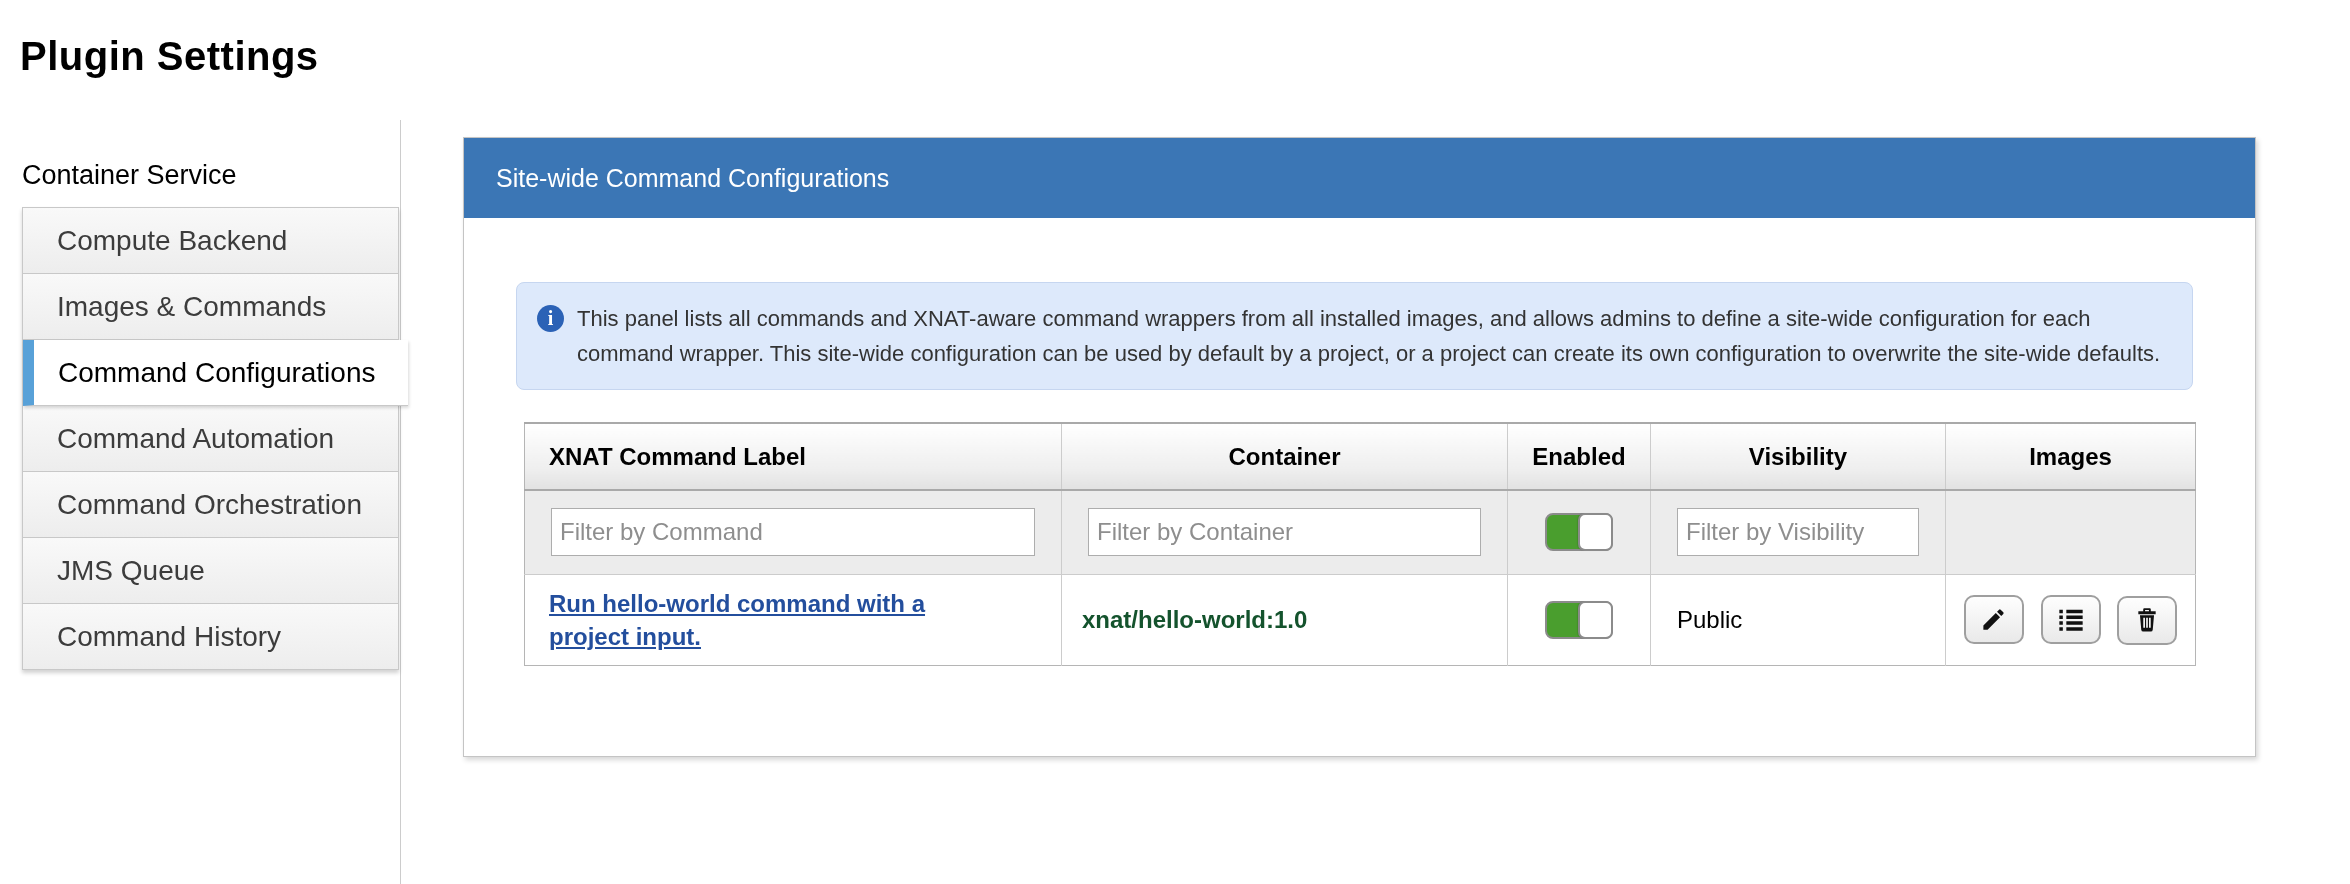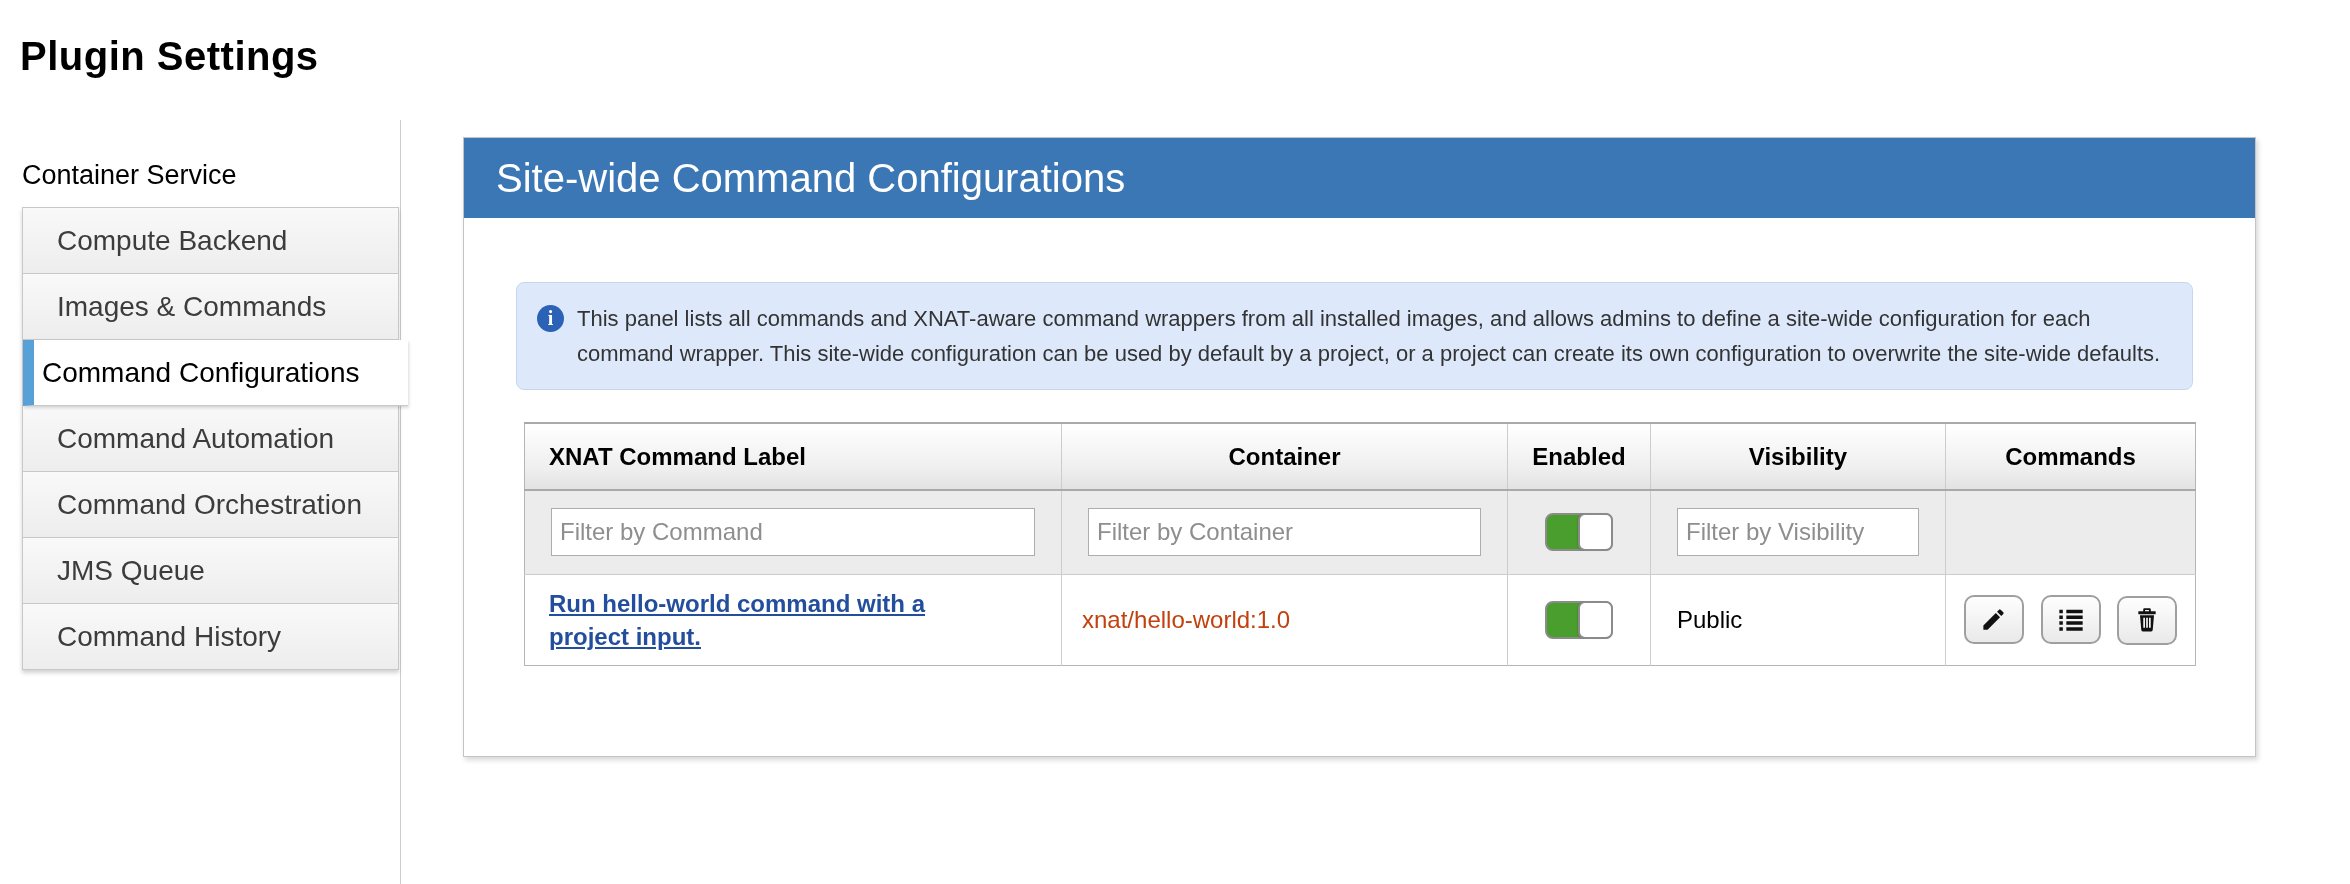--- a/index.html
+++ b/index.html
@@ -30,35 +30,35 @@
   .menu li {
     background:linear-gradient(180deg,#f9f9f9 0%,#ededed 100%);
     padding:16px 18px 16px 34px;
     font-size:28px; line-height:33px; color:#3c3c3c;
     border-bottom:1px solid #c8c8c8;
     cursor:pointer;
   }
   .menu li.selected {
     background:#fff; color:#000;
     border-left:11px solid #58a1d8;
-    padding-left:8px;
+    padding-left:24px;
     margin-right:-10px;
     position:relative; z-index:2;
     box-shadow:1px 2px 3px rgba(0,0,0,0.15);
   }
 
   .panel {
     position:absolute; left:463px; top:137px; width:1793px;
     background:#fff; border:1px solid #c4c4c4;
     box-shadow:2px 3px 5px rgba(0,0,0,0.16);
   }
   .panel-header {
     height:80px; background:#3b76b5; color:#fff;
     display:flex; align-items:center; padding-left:32px;
-    font-size:40px; font-weight:normal;
+    font-size:25px; font-weight:normal;
   }
   .panel-body { padding:64px 62px 90px 52px; }
 
   .info-box {
     background:#dde9fb; border:1px solid #c6d6f0; border-radius:8px;
     padding:18px 20px; display:flex; gap:13px; align-items:flex-start;
   }
   .info-icon {
     flex:0 0 auto; width:27px; height:27px; border-radius:50%;
     background:#2b62b6; color:#fff;
@@ -94,21 +94,21 @@
   }
   .filter-input::placeholder { color:#8e8e8e; }
 
   tr.data-row td { height:91px; background:#fff; }
   td.cell-label { padding:0 24px; }
   .cmd-link {
     color:#234e9d; font-weight:bold; text-decoration:underline;
     font-size:24px; line-height:33px; display:inline-block; max-width:460px;
     cursor:pointer;
   }
-  td.cell-container { padding-left:20px; color:#c2410c; }
+  td.cell-container { padding-left:20px; color:#14532d;font-weight:bold; }
   td.cell-toggle { text-align:center; }
   td.cell-visibility { padding-left:26px; color:#000; }
   td.cell-actions { text-align:center; }
 
   .toggle {
     position:relative; display:inline-block; width:68px; height:38px;
     background:#4a9e2e; border:2px solid #8b8b8b; border-radius:8px;
     vertical-align:middle; cursor:pointer;
   }
   .toggle .knob {
@@ -161,21 +161,21 @@
           <col style="width:143px">
           <col style="width:295px">
           <col style="width:250px">
       </colgroup>
       <thead>
         <tr>
           <th class="col-label">XNAT Command Label</th>
           <th>Container</th>
           <th>Enabled</th>
           <th>Visibility</th>
-          <th>Commands</th>
+          <th>Images</th>
         </tr>
       </thead>
       <tbody>
         <tr class="filter-row">
           <td>
             <input class="filter-input" type="text" placeholder="Filter by Command" style="">
           </td>
           <td>
             <input class="filter-input" type="text" placeholder="Filter by Container" style="">
           </td>

